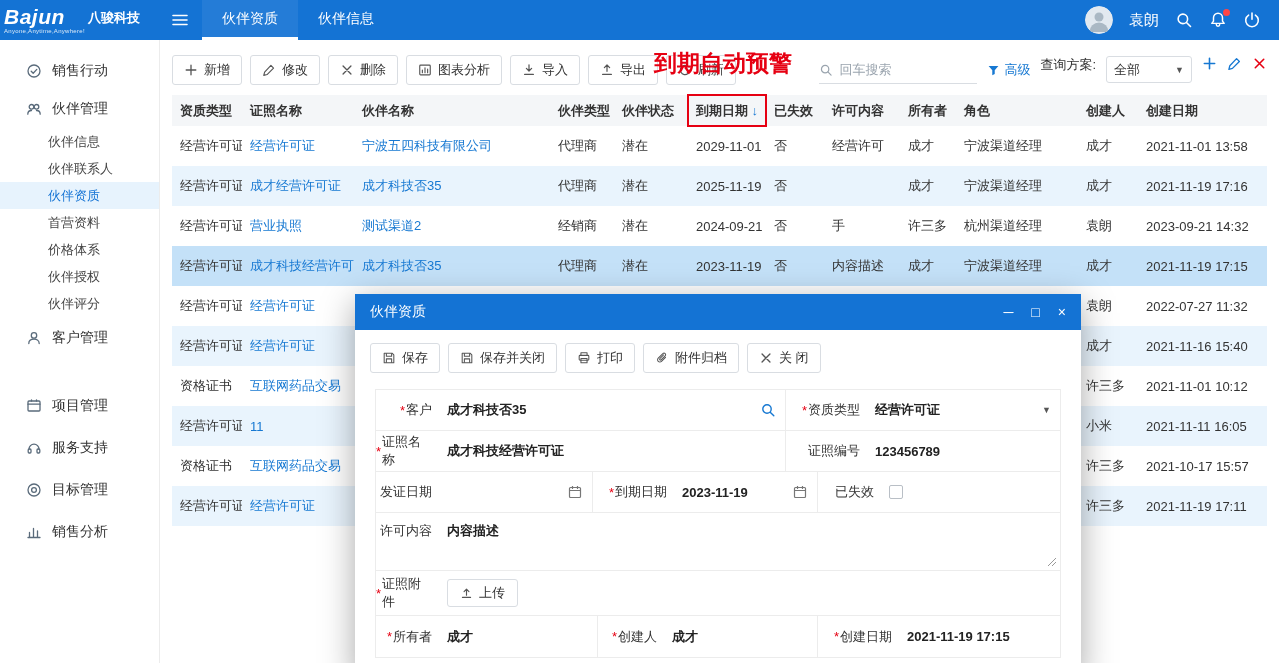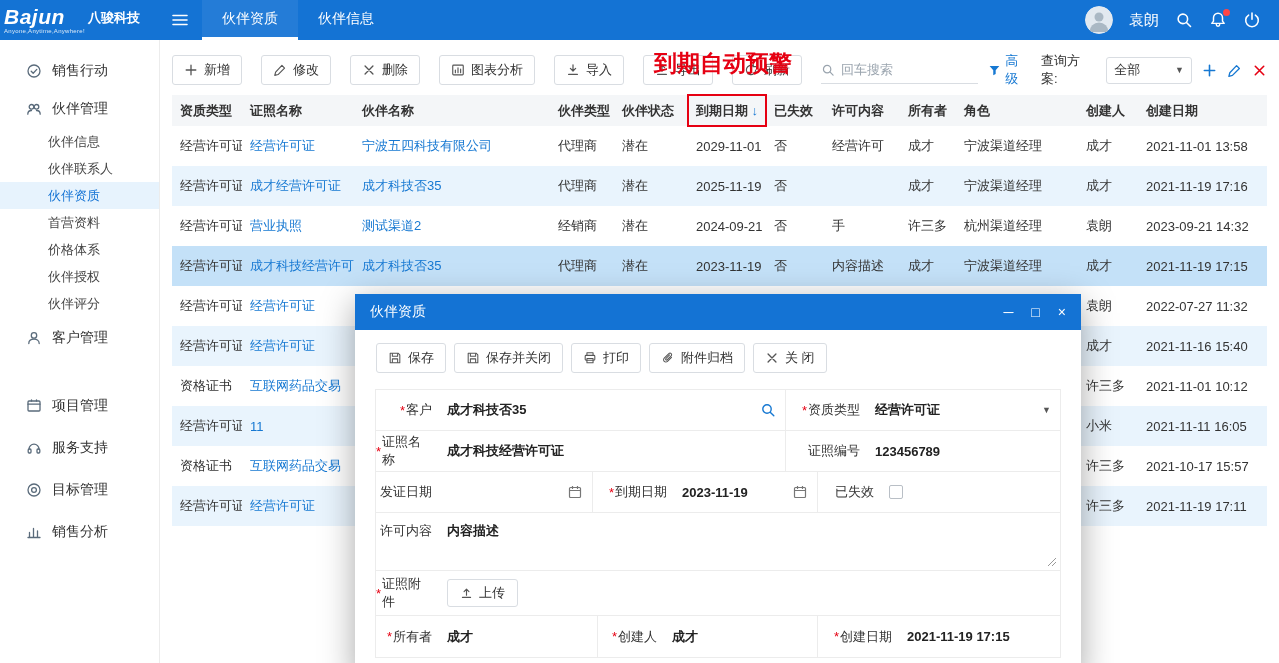--- a/index.html
+++ b/index.html
@@ -32,24 +32,24 @@
   .sb-gap{margin-top:26px}
   .sb-icon{width:16px;height:16px;color:#5a6b7b;display:inline-flex;flex:none}
   .sb-icon svg{width:16px;height:16px}
   .sb-sub{height:27px;line-height:27px;padding-left:48px;font-size:13px;color:#444;cursor:pointer;white-space:nowrap}
   .sb-sub.active{background:#e7f3fd;color:#1473d4}
 
   
   .main{position:absolute;left:160px;top:40px;right:0;bottom:0;background:#fff;padding:14px 12px 0 12px}
   .annotation{position:absolute;left:494px;top:8px;font-size:23px;font-weight:bold;color:#e60012;z-index:6;white-space:nowrap}
 
-  .toolbar{display:flex;align-items:center;gap:19px;height:32px}
+  .toolbar{display:flex;align-items:center;gap:8px;height:32px}
   .btn{display:inline-flex;align-items:center;gap:6px;border:1px solid #d9dde2;background:#fff;border-radius:3px;padding:0 11px;height:30px;font-size:13px;color:#333;cursor:pointer;white-space:nowrap}
   .btn svg{width:14px;height:14px;color:#555}
-  .toolbar-right{margin-left:auto;display:flex;align-items:center;gap:10px}
+  .toolbar-right{margin-left:auto;display:flex;gap:10px}
   .search-box{display:flex;align-items:center;gap:6px;border-bottom:1px solid #d9dde2;height:28px;width:158px;color:#9aa4ae}
   .search-box svg{width:14px;height:14px;flex:none}
   .search-box input{border:none;outline:none;font-size:13px;width:126px;color:#333;background:transparent}
   .search-box input::placeholder{color:#9aa4ae}
   .adv{display:flex;align-items:center;gap:4px;color:#1678d2;font-size:13px;cursor:pointer}
   .adv svg{width:13px;height:13px}
   .query-label{font-size:13px;color:#333}
   .select-box{display:flex;align-items:center;justify-content:space-between;border:1px solid #d9dde2;border-radius:3px;height:27px;width:86px;padding:0 7px;font-size:13px;cursor:pointer}
   .caret-dn{font-size:9px;color:#555}
   .mini-ic{width:15px;height:15px;cursor:pointer}
@@ -64,21 +64,21 @@
   .grid td{font-size:13px;padding:0 8px;height:40px;white-space:nowrap;overflow:hidden;color:#333;background:#fff}
   .grid tr.stripe td{background:#e9f4fd}
   .grid tr.selected td{background:#c4e1f8}
   .grid td.link{color:#1678d2;cursor:pointer}
 
   
   .dialog{position:absolute;left:355px;top:294px;width:726px;background:#fff;box-shadow:0 8px 32px rgba(0,0,0,.35);z-index:20}
   .dlg-header{height:36px;background:#1473d4;color:#fff;display:flex;align-items:center;padding:0 15px;font-size:14px;cursor:move}
   .dlg-controls{margin-left:auto;display:flex;gap:18px;font-size:14px}
   .dlg-controls span{cursor:pointer;line-height:1}
-  .dlg-toolbar{padding:13px 21px 6px;display:flex;gap:8px}
+  .dlg-toolbar{padding:13px 15px 6px;display:flex;gap:8px}
   .dlg-form{margin:10px 20px 18px;border:1px solid #ececec;font-size:13px}
   .f-row{display:flex;border-bottom:1px solid #ececec;min-height:41px;align-items:stretch}
   .f-row:last-child{border-bottom:none}
   .f-label{display:flex;align-items:center;justify-content:flex-end;padding-right:6px;color:#333;flex:none}
   .req{color:#e60012;font-style:normal;margin-right:1px}
   .f-field{display:flex;align-items:center;padding:0 9px;border-right:1px solid #ececec;font-weight:bold;color:#222;position:relative;overflow:hidden}
   .f-field.last{border-right:none;flex:1}
   .f-field svg{flex:none}
   .push{margin-left:auto}
   .cal-ic,.mag-ic{width:16px;height:16px;color:#777;cursor:pointer}

